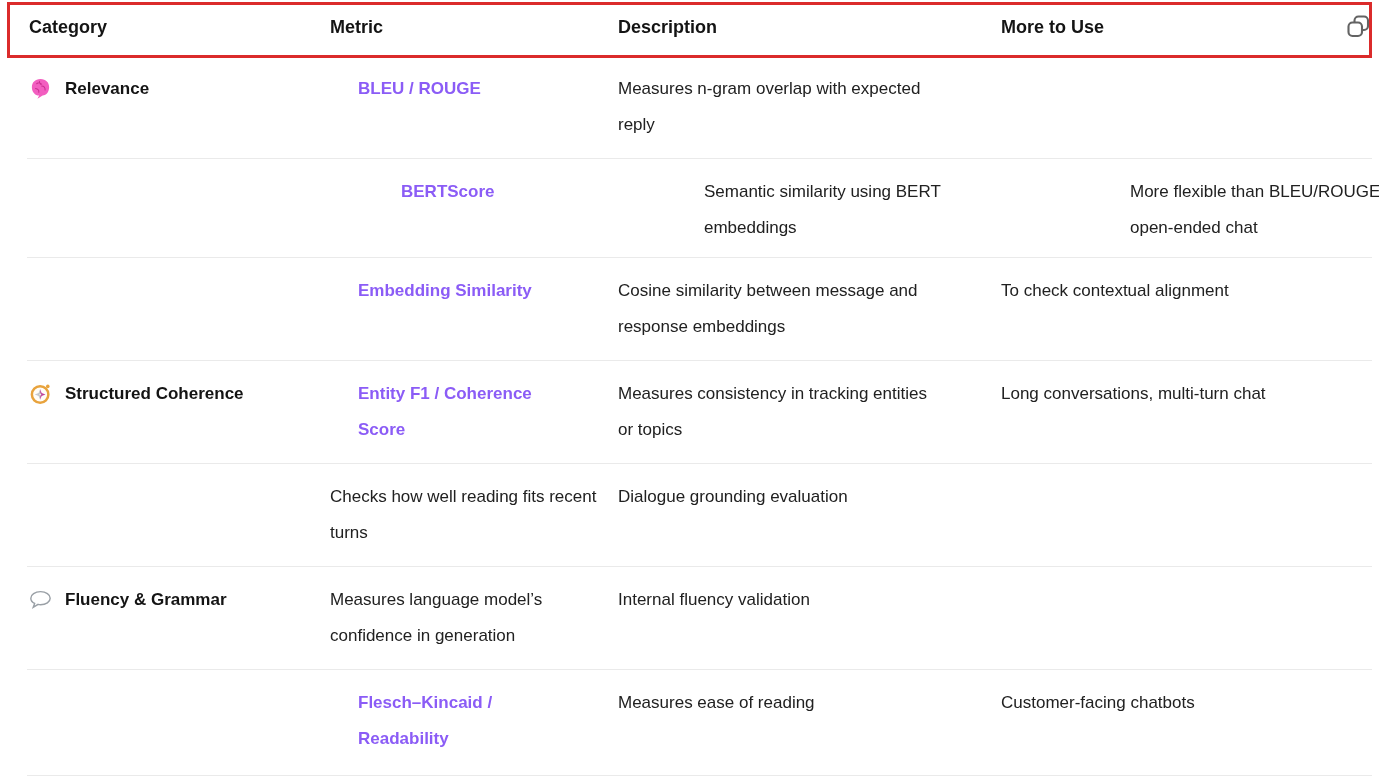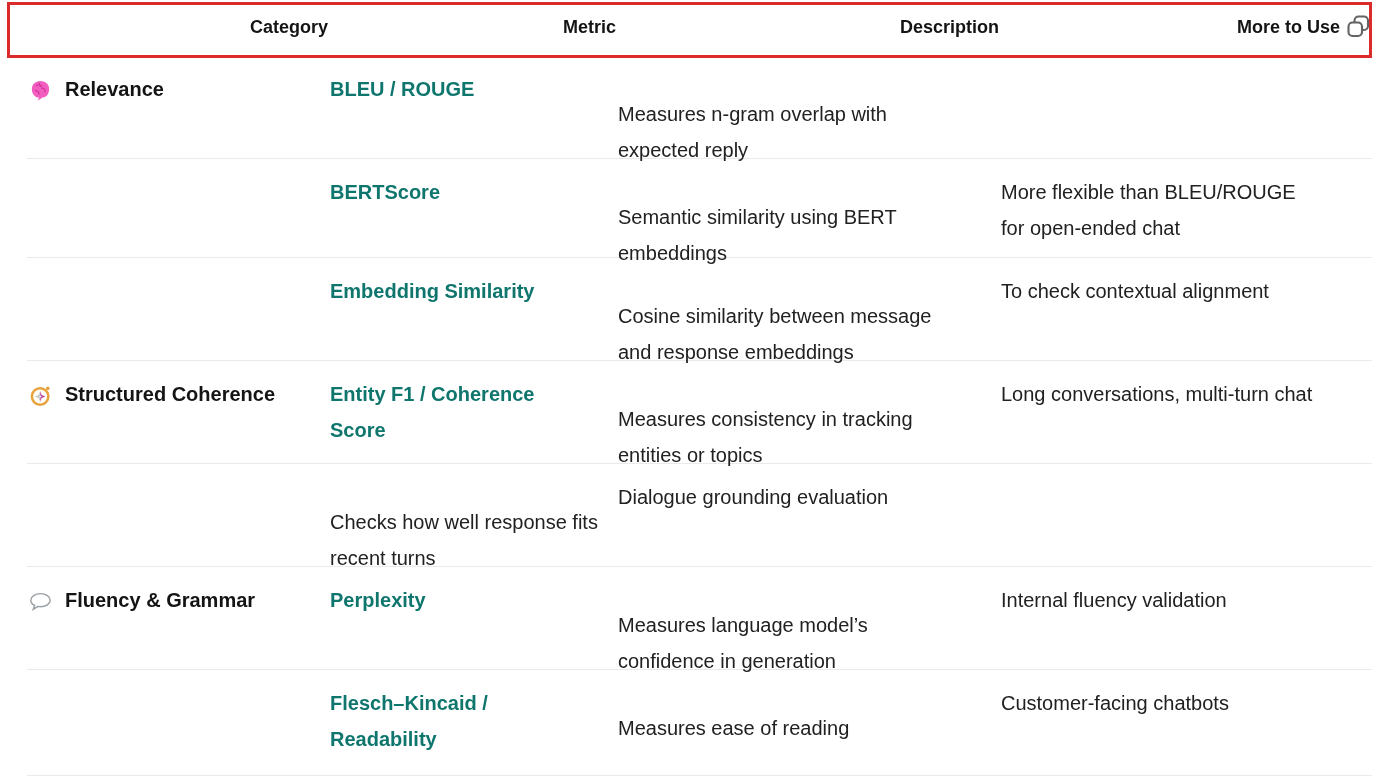--- a/index.html
+++ b/index.html
@@ -20,33 +20,32 @@
     box-sizing:border-box;
   }
   .header-row{
     height:56px;
     border-bottom:1px solid #d8d8d8;
     align-items:center;
   }
   .header-cell{
     font-weight:700;font-size:18px;color:#141414;
     padding-left:2px;
-    text-align:right;
   }
   .data-row{height:103px;}
-  .data-row:nth-child(2){height:99px;}
+  .data-row:nth-child(2){height:99px;gap:43px;}
   .data-row:last-child{height:106px;}
   .cell{
     padding-top:15px;padding-left:2px;padding-right:18px;
-    font-size:20px;line-height:36px;color:#212121;
+    font-size:17px;line-height:36px;color:#212121;
   }
   .cat-cell{display:flex;gap:13px;font-weight:700;color:#141414;}
   .cat-cell .icn{flex:0 0 auto;margin-top:6px;}
-  .metric-cell{font-weight:700;color:#0f766e;max-width:225px;box-sizing:border-box;}
-  .desc-cell{max-width:340px;box-sizing:border-box;margin-top:25px;}
+  .metric-cell{font-weight:700;color:#8b5cf6;max-width:225px;box-sizing:border-box;margin-left:28px;}
+  .desc-cell{max-width:340px;box-sizing:border-box;}
   .when-cell{max-width:360px;box-sizing:border-box;}
   .copy-btn{
     background:none;border:none;padding:0;margin:0;cursor:pointer;
     display:flex;align-items:center;justify-content:flex-end;height:100%;
   }
   .annotation-rect{
     position:absolute;left:7px;top:2px;width:1359px;height:50px;
     border:3px solid #db2b2b;
     pointer-events:none;z-index:5;
   }
@@ -120,34 +119,33 @@
     <div class="cell metric-cell">Entity F1 / Coherence Score</div>
     <div class="cell desc-cell">Measures consistency in tracking entities or topics</div>
     <div class="cell when-cell">Long conversations, multi-turn chat</div>
     <div class="cell" style="padding:0"></div>
   </div>
       <div class="row data-row">
     <div class="cell cat-cell">
 
       <span></span>
     </div>
-    <div class="cell desc-cell">Checks how well response fits recent turns</div>
+    <div class="cell desc-cell">Checks how well reading fits recent turns</div>
     <div class="cell when-cell">Dialogue grounding evaluation</div>
     <div class="cell" style="padding:0"></div>
   </div>
       <div class="row data-row">
     <div class="cell cat-cell">
       <span class="icn">
   <svg width="23" height="23" viewBox="0 0 24 24" aria-hidden="true">
     <path d="M12 3.8 C6.3 3.8 1.9 6.8 1.9 10.6 C1.9 12.9 3.5 14.9 5.9 16.1 L4.4 20.2 L9.5 17.1 C10.3 17.3 11.1 17.4 12 17.4 C17.7 17.4 22.1 14.4 22.1 10.6 C22.1 6.8 17.7 3.8 12 3.8 Z" fill="#ffffff" stroke="#9aa0a6" stroke-width="1.5"></path>
   </svg>
 </span>
       <span>Fluency &amp; Grammar</span>
     </div>
-    <div class="cell metric-cell">Perplexity</div>
     <div class="cell desc-cell">Measures language model’s confidence in generation</div>
     <div class="cell when-cell">Internal fluency validation</div>
     <div class="cell" style="padding:0"></div>
   </div>
       <div class="row data-row">
     <div class="cell cat-cell">
 
       <span></span>
     </div>
     <div class="cell metric-cell">Flesch–Kincaid / Readability</div>

